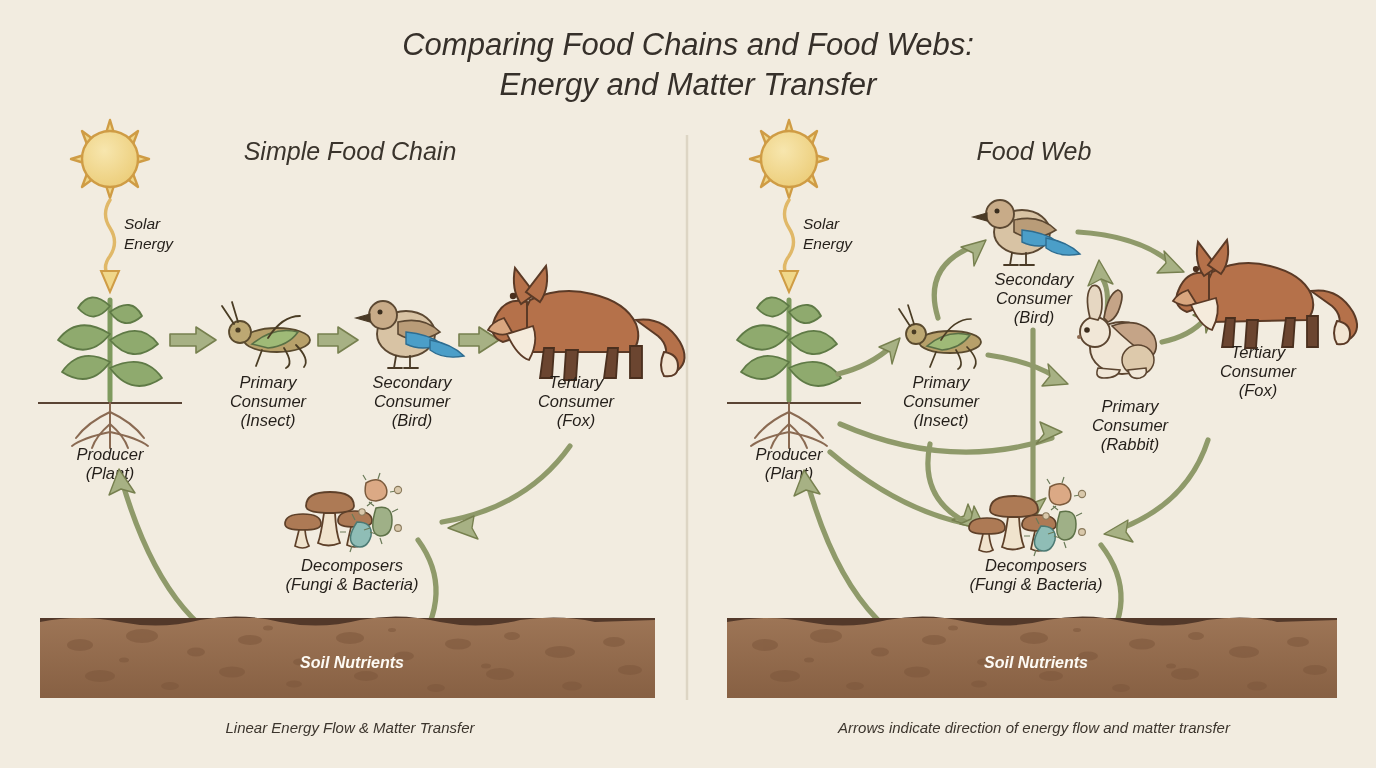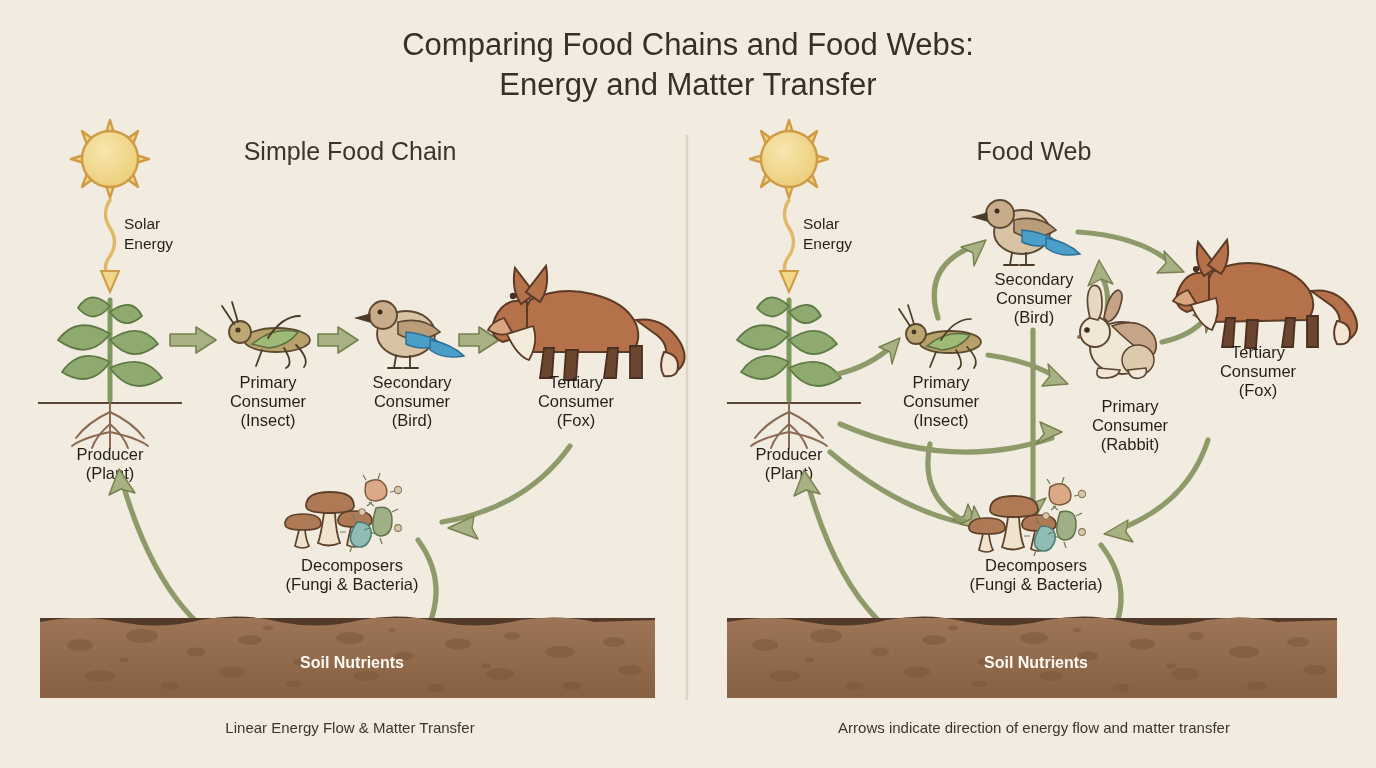--- a/index.html
+++ b/index.html
@@ -2,21 +2,21 @@
 <html><head>
 <meta charset="utf-8">
 <style>
   html,body{margin:0;padding:0;}
   body{
     width:1376px;height:768px;overflow:hidden;
     background:#f2ece0;
     font-family:"Liberation Sans", sans-serif;
     color:#2f2a24;
   }
-  #stage{position:relative;width:1376px;height:704px;}
+  #stage{position:relative;width:1376px;height:704px;font-style:italic;}
   svg.layer{position:absolute;left:0;top:0;width:1376px;height:768px;}
   .ttl{
     font-size:31px;fill:#36302a;text-anchor:middle;
     font-family:"Liberation Sans", sans-serif;
   }
   .panel-h{font-size:25px;fill:#3a342c;text-anchor:middle;}
   .lbl{font-size:16.5px;fill:#241f1a;text-anchor:middle;}
   .soil-t{font-size:16px;fill:#fdfaf4;text-anchor:middle;font-weight:bold;}
   .cap{font-size:15px;fill:#3c352d;text-anchor:middle;}
   .solar{font-size:15.5px;fill:#241f1a;text-anchor:start;}

